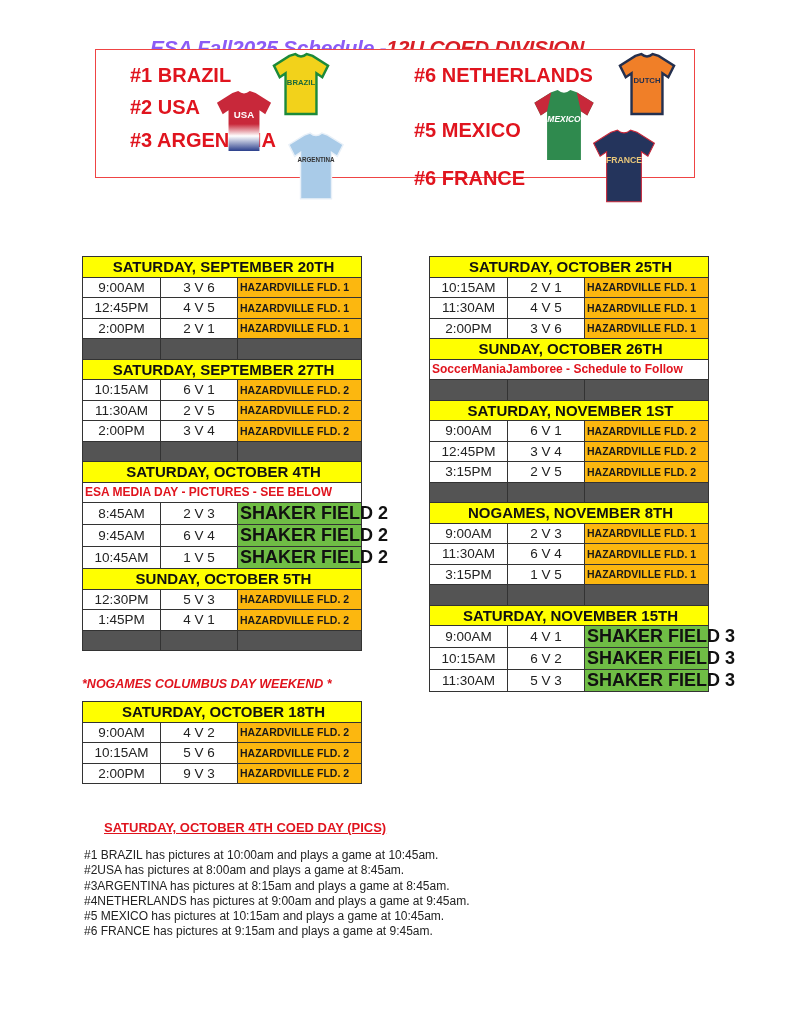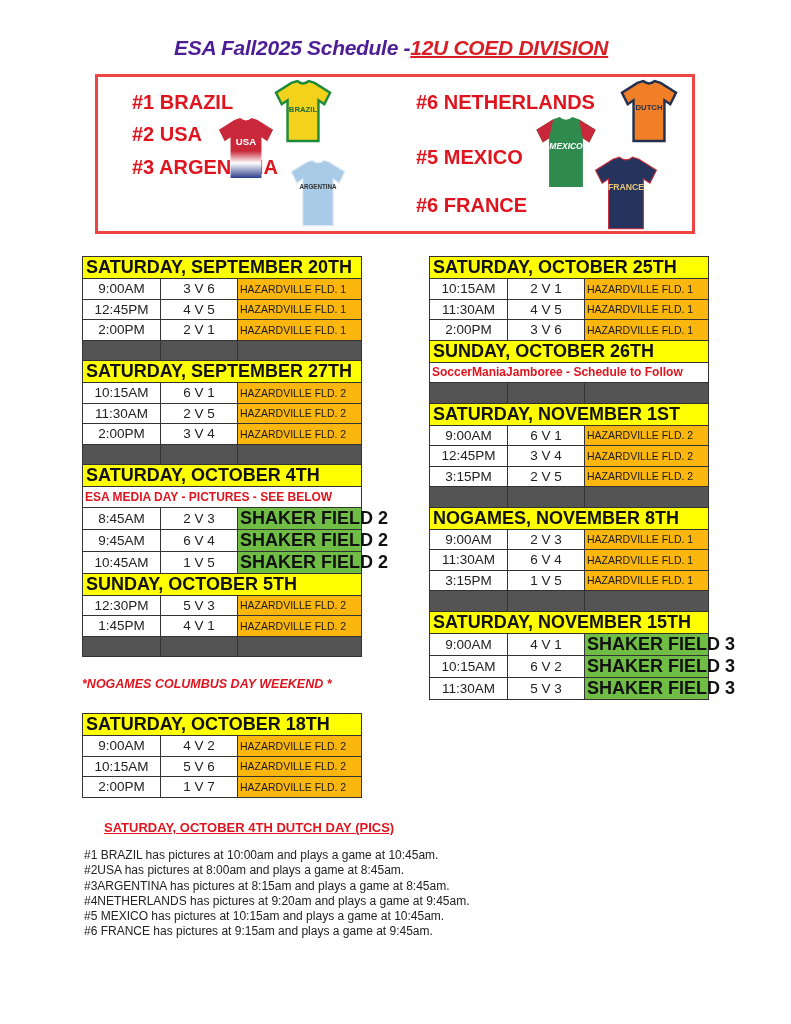--- a/index.html
+++ b/index.html
@@ -5,49 +5,49 @@
   * { box-sizing: border-box; margin: 0; padding: 0; }
   body {
     width: 791px; height: 1024px; background: #ffffff; position: relative;
     font-family: "Liberation Sans", sans-serif; overflow: hidden;
   }
   .title {
     position: absolute; left: 150px; top: 36px; width: 490px;
     font-size: 21px; font-weight: bold; font-style: italic; white-space: nowrap;
     letter-spacing: -0.3px;
   }
-  .title .black { color: #4c1d95; margin-left: 24px; }
+  .title .black { color: #8b5cf6; }
   .title .red { color: #d81f26; text-decoration: underline; text-decoration-thickness: 2px; }
   .team-box {
-    position: absolute; left: 95px; top: 74px; width: 600px; height: 160px;
-    border: 3px solid #ef4444; background: #fff;
+    position: absolute; left: 95px; top: 49px; width: 600px; height: 129px;
+    border: 1px solid #ef4444; background: #fff;
   }
   .team {
     position: absolute; color: #e0141e; font-weight: bold; font-size: 20px; white-space: nowrap;
   }
   .jersey {
     position: absolute; width: 58px; height: 64px;
   }
   .jersey svg { width: 100%; height: 100%; display: block; }
 
   table.sched {
     position: absolute; border-collapse: collapse; table-layout: fixed;
   }
   table.sched td {
     border: 1.5px solid #333; height: 20.5px; padding: 0;
     font-size: 13.5px; color: #222; text-align: center; white-space: nowrap; overflow: visible;
   }
   table.sched td.hdr {
-    background: #ffff00; font-weight: bold; text-align: left; padding-left: 3px; font-size: 18px; color: #111;
+    background: #ffff00; font-weight: bold; text-align: center; padding-left: 3px; font-size: 15px; color: #111;
   }
   table.sched td.note {
     background: #fff; color: #e0141e; font-weight: bold; text-align: left; padding-left: 2px; font-size: 12px;
   }
   table.sched td.loc-o {
-    background: #fcb70f; font-weight: normal; font-size: 10.5px; text-align: left; padding-left: 2px; color: #1a1a1a;
+    background: #fcb70f; font-weight: bold; font-size: 10.5px; text-align: left; padding-left: 2px; color: #1a1a1a;
   }
   table.sched td.loc-g {
     background: #6fbd45; font-weight: bold; font-size: 18px; text-align: left; padding-left: 2px; color: #111;
   }
   table.sched td.gray { background: #545454; }
 
   .nogames {
     position: absolute; left: 82px; top: 677px; color: #e0141e; font-weight: bold; font-style: italic; font-size: 12.5px; text-align: center;
   }
   .media-head {
@@ -212,21 +212,21 @@
   <tr>
         <td class="gray"></td>
         <td class="gray"></td>
         <td class="gray"></td>
       </tr>
 </tbody>
   </table>
 
 <div class="nogames">*NOGAMES COLUMBUS DAY WEEKEND *</div>
 
-<table class="sched" style="left:82px; top:701px; width:279px;margin-top:12px;">
+<table class="sched" style="left:82px; top:701px; width:279px;">
   <colgroup>
       <col style="width:78px">
       <col style="width:77px">
       <col style="width:124px">
     </colgroup>
   <tbody>
       <tr>
         <td class="hdr" colspan="3">SATURDAY, OCTOBER 18TH</td>
       </tr>
   <tr>
@@ -234,21 +234,21 @@
     <td>4 V 2</td>
     <td class="loc-o">HAZARDVILLE FLD. 2</td>
   </tr>
   <tr>
     <td>10:15AM</td>
     <td>5 V 6</td>
     <td class="loc-o">HAZARDVILLE FLD. 2</td>
   </tr>
   <tr>
     <td>2:00PM</td>
-    <td>1 V 7</td>
+    <td>9 V 3</td>
     <td class="loc-o">HAZARDVILLE FLD. 2</td>
   </tr>
 </tbody>
   </table>
 
 <table class="sched" style="left:429px; top:256px; width:279px;">
   <colgroup>
       <col style="width:78px">
       <col style="width:77px">
       <col style="width:124px">
@@ -347,21 +347,21 @@
     <td class="loc-g">SHAKER FIELD 3</td>
   </tr>
   <tr>
     <td>11:30AM</td>
     <td>5 V 3</td>
     <td class="loc-g">SHAKER FIELD 3</td>
   </tr>
 </tbody>
   </table>
 
-<div class="media-head">SATURDAY, OCTOBER 4TH DUTCH DAY (PICS)</div>
+<div class="media-head">SATURDAY, OCTOBER 4TH COED DAY (PICS)</div>
 <div class="media-list">
   <div>#1 BRAZIL has pictures at 10:00am and plays a game at 10:45am.</div>
   <div>#2USA has pictures at 8:00am and plays a game at 8:45am.</div>
   <div>#3ARGENTINA has pictures at 8:15am and plays a game at 8:45am.</div>
-  <div>#4NETHERLANDS has pictures at 9:20am and plays a game at 9:45am.</div>
+  <div>#4NETHERLANDS has pictures at 9:00am and plays a game at 9:45am.</div>
   <div>#5 MEXICO has pictures at 10:15am and plays a game at 10:45am.</div>
   <div>#6 FRANCE has pictures at 9:15am and plays a game at 9:45am.</div>
 </div>
 
 </body></html>

